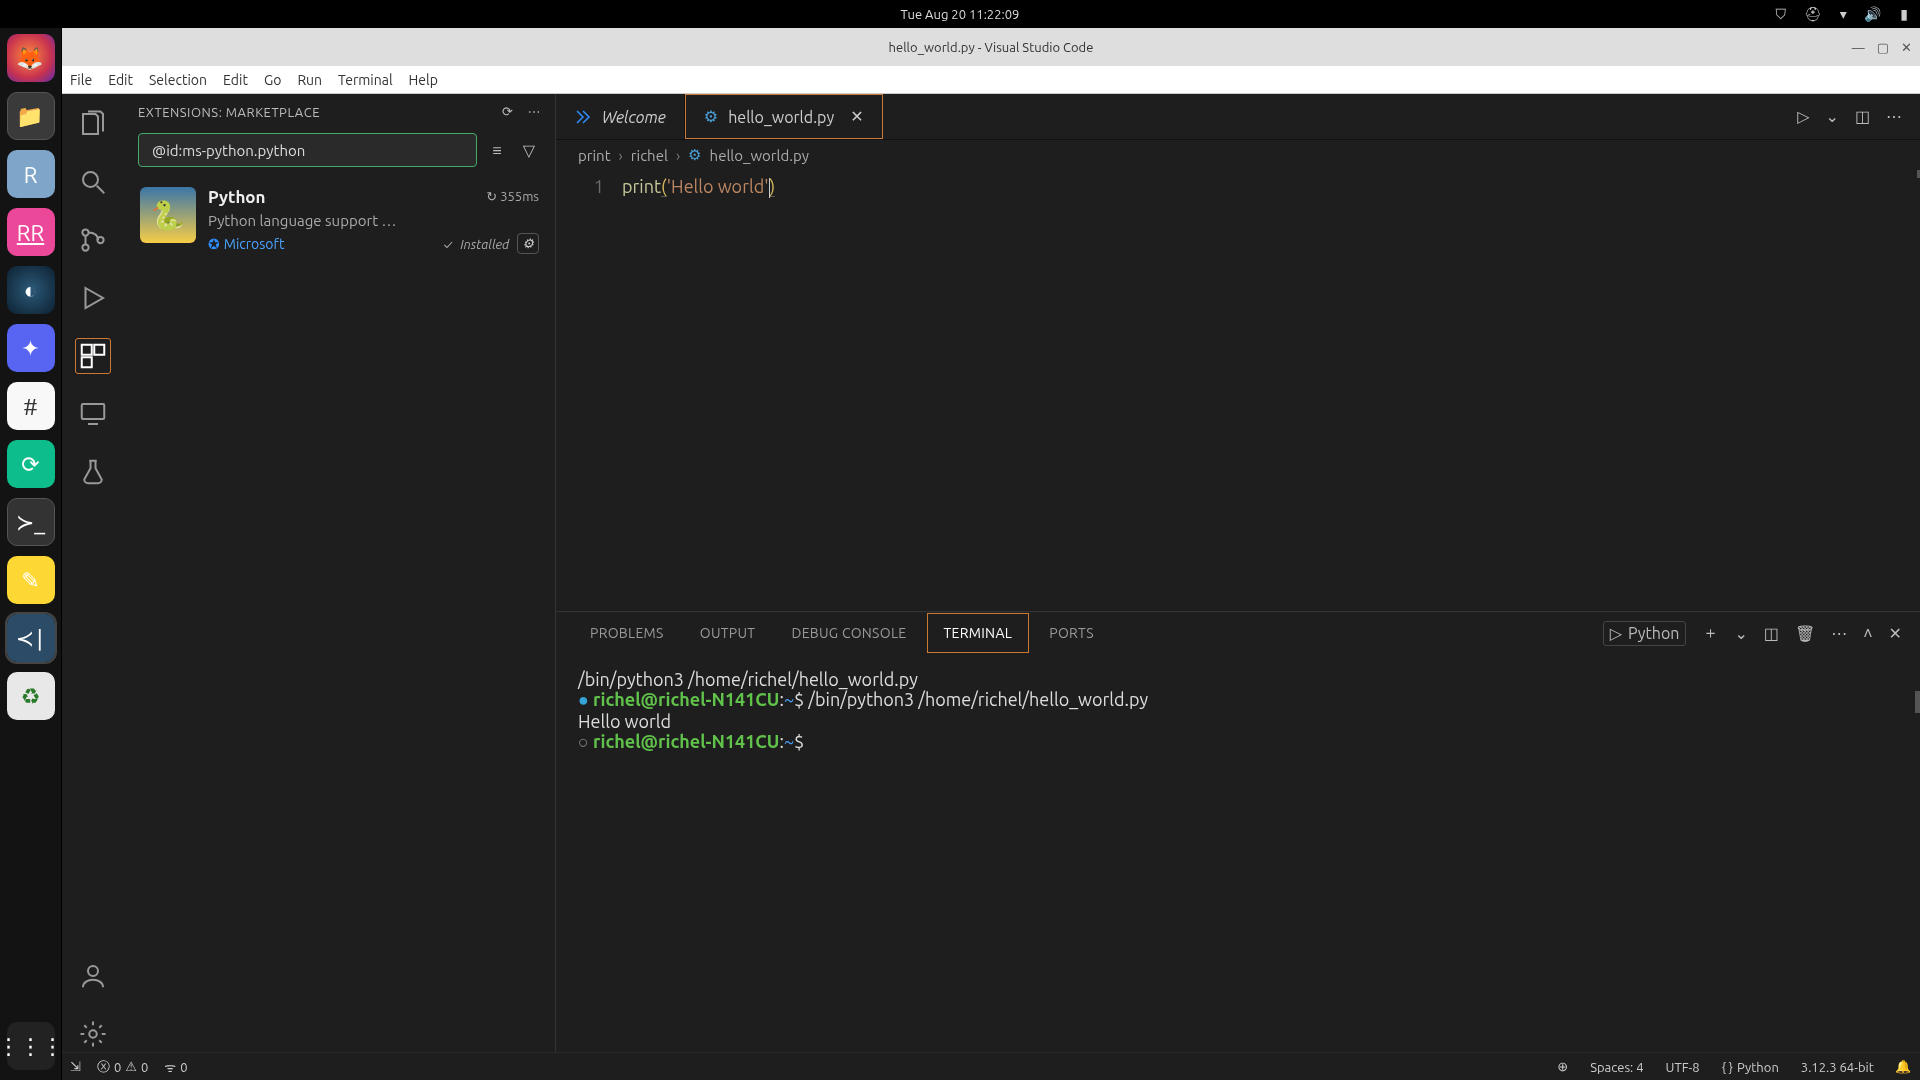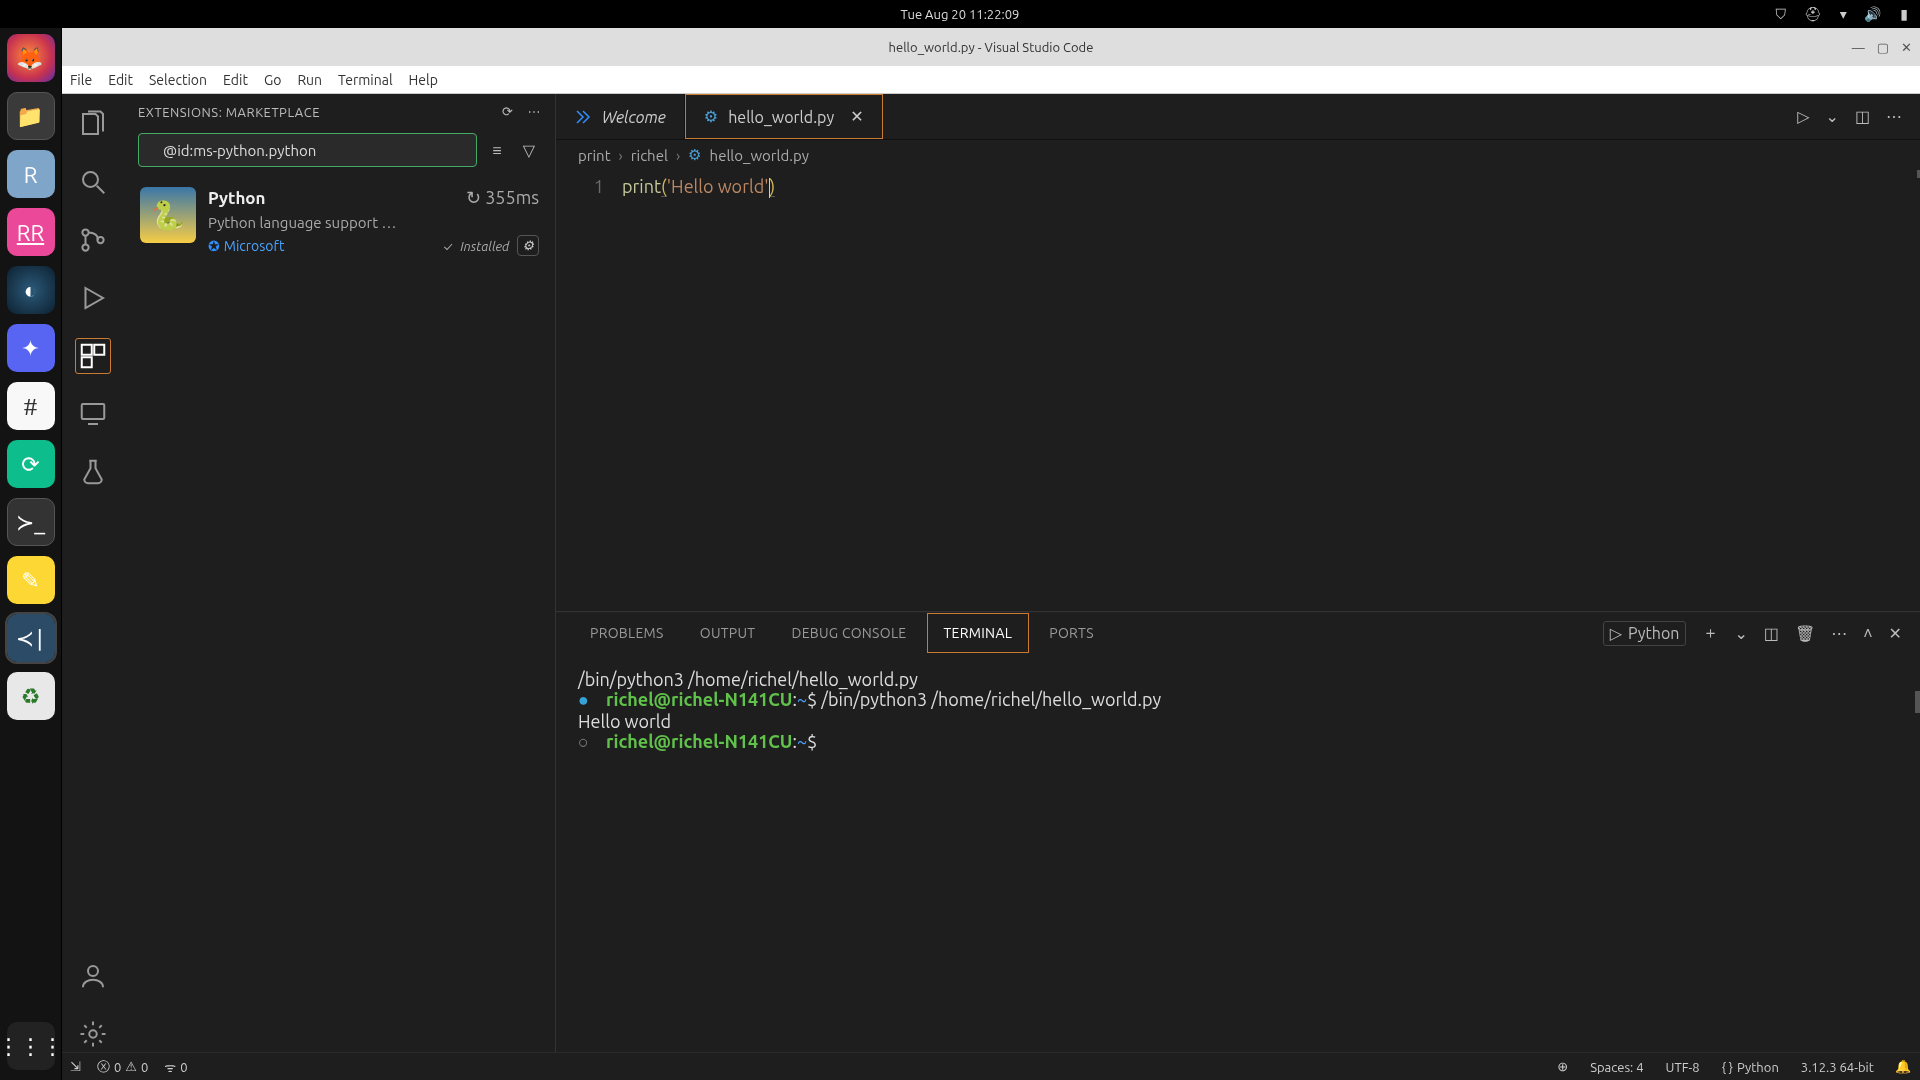--- a/index.html
+++ b/index.html
@@ -45,29 +45,29 @@
 .activitybar .act { width: 36px; height: 36px; display: flex; align-items: center; justify-content: center; color: #999; }
 .activitybar .act svg { width: 30px; height: 30px; }
 .activitybar .act.active { color: #fff; border: 1px solid #cc7a33; border-radius: 3px; }
 .activitybar .spacer { flex: 1; }
 
 
 .sidebar { width: 432px; background: #1e1e1e; border-right: 1px solid #333; display: flex; flex-direction: column; padding: 10px 14px; }
 .sidebar-header { display: flex; align-items: center; justify-content: space-between; color: #bbb; font-size: 13px; letter-spacing: 0.5px; margin-bottom: 14px; }
 .sidebar-header .hdr-actions { display: flex; gap: 14px; color: #bbb; }
 .search-row { display: flex; gap: 8px; align-items: center; margin-bottom: 14px; }
-.ext-search { flex: 1; background: #2a2a2a; border: 1px solid #4a6; border-radius: 4px; height: 34px; color: #ddd; padding: 0 24px; font-size: 15px; }
+.ext-search { flex: 1; background: #2a2a2a; border: 1px solid #4a6; border-radius: 4px; height: 34px; color: #ddd; padding: 0 13px; font-size: 15px; }
 .search-row .srch-btn { color: #bbb; width: 24px; text-align: center; }
 
 .ext-card { display: flex; gap: 12px; padding: 6px 2px; color: #ddd; }
 .ext-icon { width: 56px; height: 56px; background: linear-gradient(#3a76a8, #f7cd46); border-radius: 6px; display: flex; align-items: center; justify-content: center; font-size: 28px; }
 .ext-meta { flex: 1; }
 .ext-title-row { display: flex; justify-content: space-between; align-items: center; }
 .ext-name { font-weight: 600; font-size: 17px; color: #eee; }
-.ext-time { color: #aaa; font-size: 18px; }
+.ext-time { color: #aaa; font-size: 13px; }
 .ext-desc { color: #aaa; font-size: 15px; margin-top: 6px; white-space: nowrap; overflow: hidden; text-overflow: ellipsis; max-width: 300px; }
 .ext-bottom { display: flex; justify-content: space-between; align-items: center; margin-top: 4px; }
 .ext-pub { color: #4aa3ff; font-size: 14px; display: flex; align-items: center; gap: 4px; }
 .ext-pub .verified { color: #2f8fff; }
 .ext-installed { color: #aaa; font-size: 13px; font-style: italic; display:flex; align-items:center; gap:8px; }
 .ext-gear { color: #ccc; border:1px solid #555; border-radius:4px; padding:2px 4px; }
 
 
 .editor-area { flex: 1; display: flex; flex-direction: column; }
 .tabs { height: 46px; background: #1e1e1e; display: flex; align-items: stretch; border-bottom: 1px solid #111; }
@@ -97,21 +97,21 @@
 .panel-tabs { height: 40px; display: flex; align-items: stretch; gap: 4px; padding: 0 18px; }
 .panel-tab { display: flex; align-items: center; padding: 0 16px; color: #999; font-size: 14px; letter-spacing: 0.3px; }
 .panel-tab.active { color: #fff; border: 1px solid #cc7a33; }
 .panel-actions { margin-left: auto; display: flex; gap: 16px; align-items: center; color: #bbb; }
 .panel-actions .sel { border:1px solid #444; border-radius:3px; padding:2px 6px; display:flex; align-items:center; gap:6px; }
 
 .terminal { flex: 1; padding: 16px 22px; font-family: 'Consolas','Courier New',monospace; font-size: 18px; color: #ddd; position: relative; }
 .termline { white-space: pre; }
 .termline .dot { color: #35a3d6; }
 .termline .dot2 { color: #888; }
-.prompt-user { color: #60c24a; font-weight:600;margin-left:13px; }
+.prompt-user { color: #60c24a; font-weight:600; }
 .prompt-colon { color: #ddd; }
 .prompt-sep { color: #4aa3ff; }
 .terminal::after { content:''; position:absolute; right:0; top:38px; width:5px; height:22px; background:#555; }
 
 
 .statusbar { height: 28px; background: #1e1e1e; border-top: 1px solid #2a2a2a; display: flex; align-items: center; color: #ccc; font-size: 13px; padding: 0 8px; gap: 16px; }
 .statusbar .sb-left { display: flex; gap: 16px; align-items: center; }
 .statusbar .sb-right { margin-left: auto; display: flex; gap: 22px; align-items: center; }
 .sb-item { display: flex; align-items: center; gap: 4px; }
 

